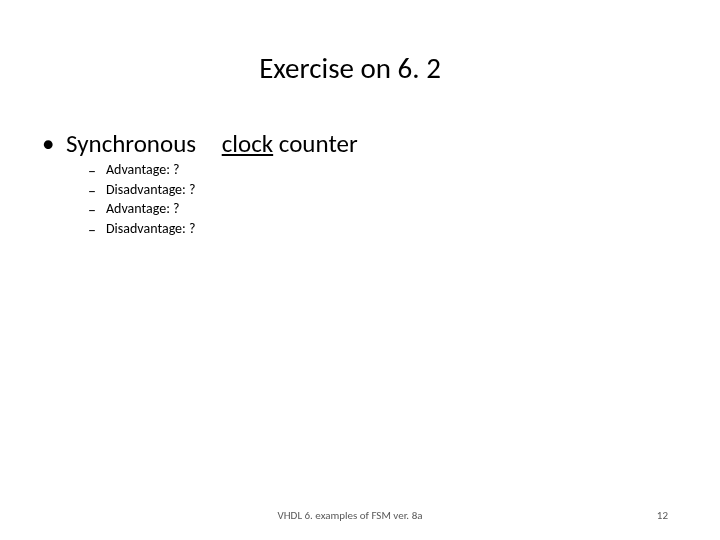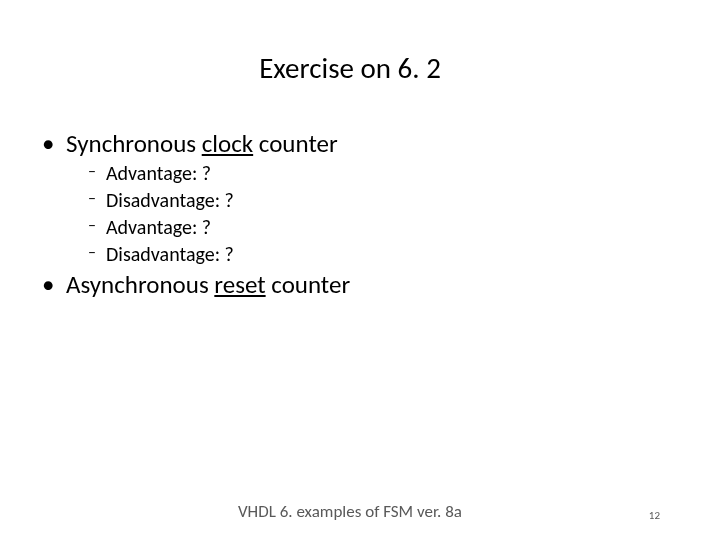--- a/index.html
+++ b/index.html
@@ -42,49 +42,50 @@
     line-height: 1.25;
   }
   .lvl1::before {
     content: "•";
     position: absolute;
     left: 4px;
     top: 0;
     font-size: 25px;
   }
   .lvl2 {
-    font-size: 20px;
+    font-size: 14px;
     margin: 0 0 2px 0;
     padding-left: 68px;
     position: relative;
     line-height: 1.25;
   }
   .lvl2::before {
     content: "–";
     position: absolute;
     left: 50px;
     top: 0;
     font-size: 16px;
   }
   .underword {
     text-decoration: underline;
+    margin-left: 20px;
   }
   .footer-center {
     position: absolute;
     bottom: 18px;
     left: 0;
     right: 0;
     text-align: center;
-    font-size: 17px;
+    font-size: 11px;
     color: #595959;
   }
   .footer-right {
     position: absolute;
     bottom: 18px;
-    right: 40px;
+    right: 32px;
     font-size: 11px;
     color: #595959;
   }
 </style>
 </head>
 <body>
 
 <div class="slide">
 
   <div class="title">Exercise on 6. 2</div>
@@ -94,22 +95,19 @@
     <div class="lvl1">
       <span>Synchronous </span><span class="underword">clock</span><span> counter</span>
     </div>
     <div class="lvl2">Advantage: ?</div>
     <div class="lvl2">Disadvantage: ?</div>
 
     <div class="lvl2">Advantage: ?</div>
     <div class="lvl2">Disadvantage: ?</div>
 
 
-    <div class="lvl1">
-      <span>Asynchronous </span><span class="underword">reset</span><span> counter</span>
-    </div>
 
   </div>
 
   <div class="footer-center">VHDL 6. examples of FSM ver. 8a</div>
   <div class="footer-right">12</div>
 
 </div>
 
 </body></html>

